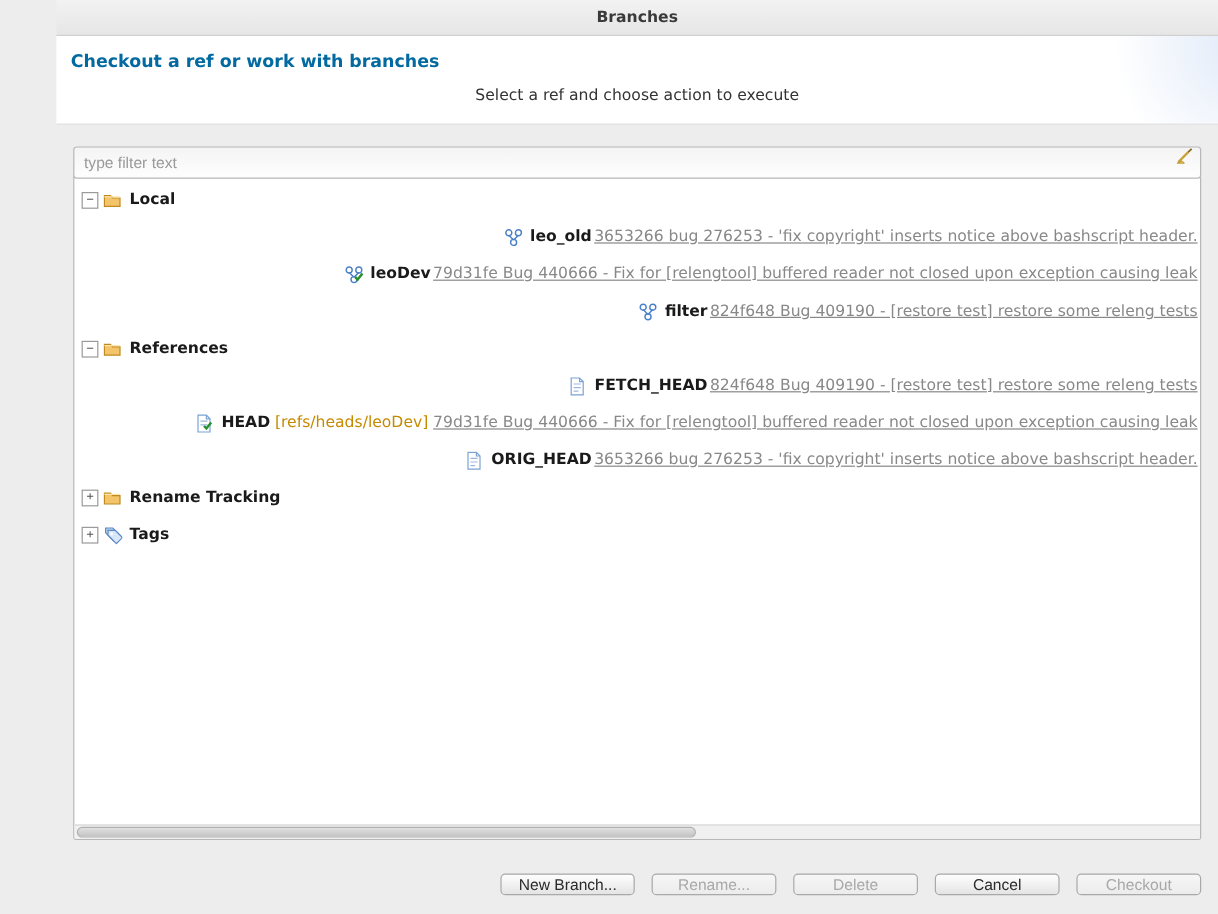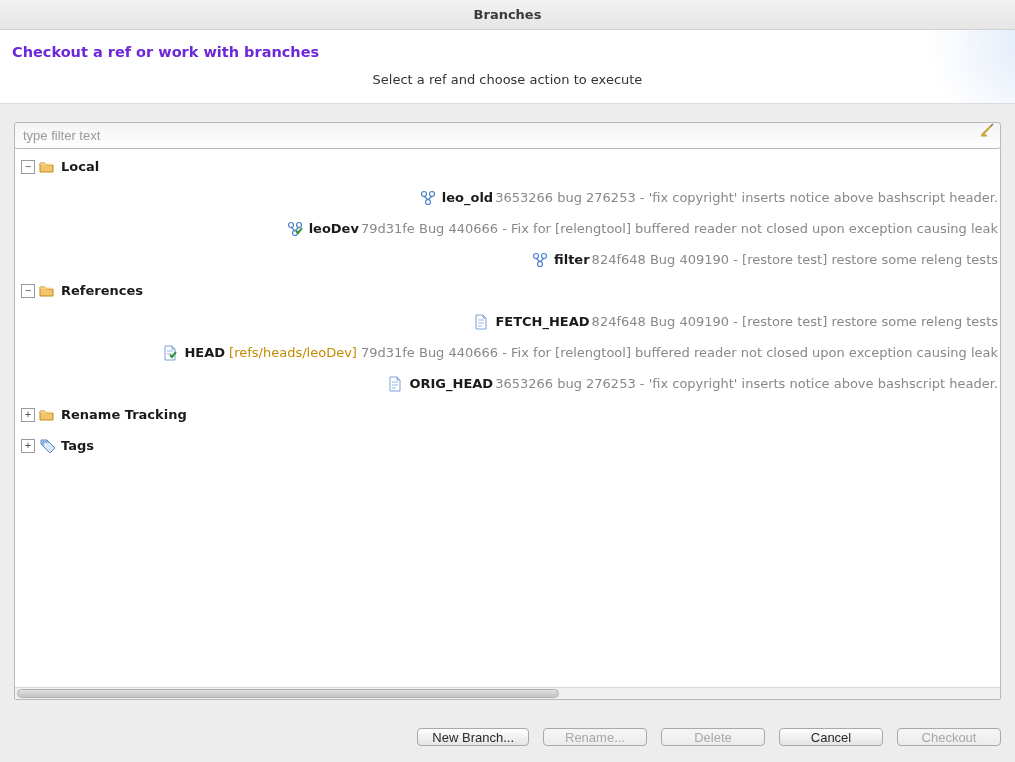--- a/index.html
+++ b/index.html
@@ -8,21 +8,21 @@
     width: 1015px; height: 762px;
     font-family: "DejaVu Sans", "Liberation Sans", Arial, sans-serif;
     font-size: 13px;
     background: #ededed;
     color: #2e2e2e;
     overflow: hidden;
   }
   .window {
     width: 1015px; height: 762px;
     background: #ededed;
-    display: flex; flex-direction: column;
+    display: flex; flex-direction: column; padding-left: 47px;
   }
   .titlebar {
     height: 30px;
     background: linear-gradient(to bottom, #f2f2f2, #e6e6e6);
     border-bottom: 1px solid #d0d0d0;
     display: flex; align-items: center; justify-content: center;
     font-weight: bold; font-size: 13px; color: #3a3a3a;
   }
   .header {
     background: #fff;
@@ -30,21 +30,21 @@
     border-bottom: 1px solid #dcdcdc;
     position: relative;
     overflow: hidden;
   }
   .header .grad {
     position: absolute; top:0; right:0; width:120px; height:100%;
     background: radial-gradient(circle at 120% 10%, rgba(130,170,230,0.25), rgba(255,255,255,0) 70%);
     pointer-events:none;
   }
   .header h1 {
-    margin:0 0 12px 0; font-size: 14.5px; font-weight: bold; color:#6d28d9;
+    margin:0 0 12px 0; font-size: 14.5px; font-weight: bold; color:#0369a1;
   }
   .header p { margin:0; font-size:13px; color:#333;text-align:center; }
   .body {
     flex:1; padding: 18px 14px 8px 14px;
     display:flex; flex-direction:column;
     min-height:0;
   }
   .filter-wrap {
     position: relative; height: 16px; margin-bottom: 8px;
   }
@@ -96,21 +96,21 @@
     display:flex; align-items:center; justify-content:center;
     font-size:10px; line-height:10px; color:#555; margin-right:4px;
     cursor:pointer; font-family: monospace;
   }
   .toggle.empty { border:none; background:none; cursor:default; }
   .ico {
     width:16px; height:16px; flex:0 0 16px; margin-right:6px;
     display:flex; align-items:center; justify-content:center;
   }
   .label-main { color:#1a1a1a; font-weight:bold; }
-  .label-detail { color:#888; font-weight:normal; margin-left:2px; }
+  .label-detail { color:#888; font-weight:normal; margin-left:2px;text-decoration:underline; }
   .label-link { color:#c58a00; font-weight:normal; margin-left:4px; margin-right:2px; }
   .indent1 { padding-left: 4px; }
   .indent2 { padding-left: 36px; justify-content: flex-end; }
   .footer {
     padding: 20px 14px 16px 14px;
     display:flex; justify-content:flex-end; gap:14px;
   }
   .btn {
     height:18px; min-width:104px;
     border:1px solid #a9a9a9; border-radius:4px;

